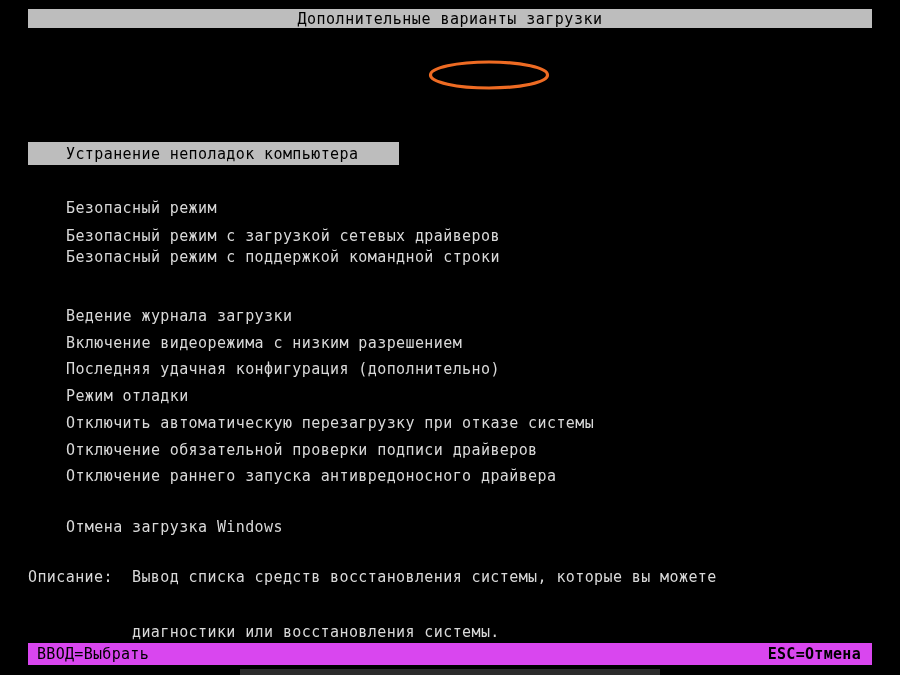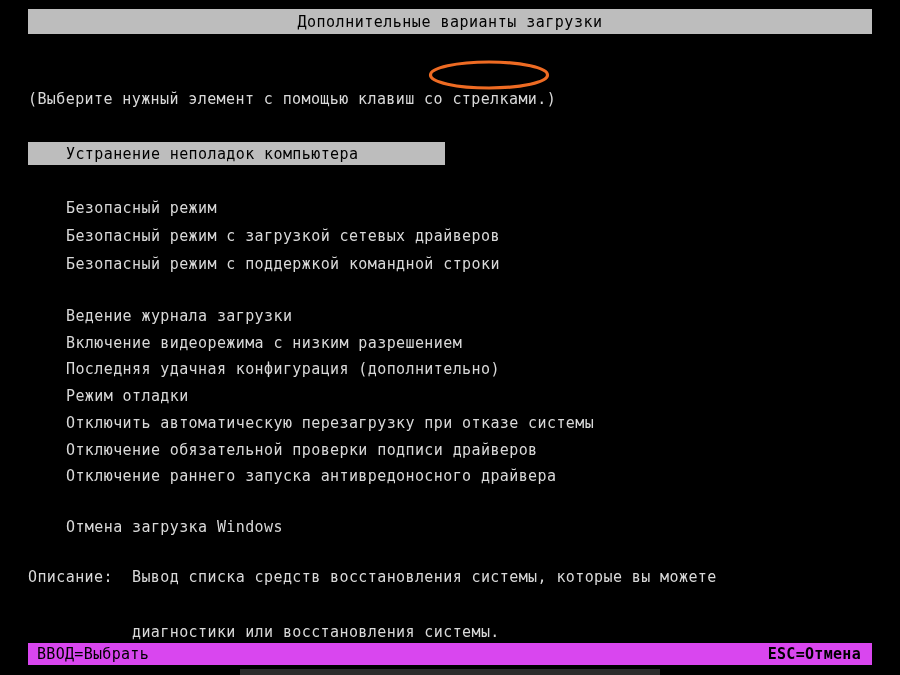--- a/index.html
+++ b/index.html
@@ -17,21 +17,21 @@
     color: #d8d8d8;
     -webkit-font-smoothing: none;
   }
 
   
   .title-bar {
     position: absolute;
     left: 28px;
     top: 9px;
     width: 844px;
-    height: 25px;
+    height: 19px;
     background: #bdbdbd;
     color: #000000;
     display: flex;
     align-items: center;
     justify-content: center;
     font-size: 15px;
     letter-spacing: 0.5px;
     font-weight: 400;
   }
 
@@ -49,21 +49,20 @@
 
   
   .selected-row {
     position: absolute;
     left: 28px;
     top: 142px;
     width: 371px;
     height: 23px;
     background: #bdbdbd;
     overflow: hidden;
-    padding-left: 46px;
   }
   .selected-row .sel-label {
     position: absolute;
     left: 38px;
     top: 3px;
     color: #000000;
     font-size: 15px;
     letter-spacing: 0.4px;
     white-space: pre;
   }
@@ -150,30 +149,29 @@
 </style>
 </head>
 <body>
 
 <div id="screen">
 
   <div class="title-bar">
     <span>Дополнительные варианты загрузки</span>
   </div>
 
-  <div class="intro intro-2">(Выберите нужный элемент с помощью клавиш со стрелками.)</div>
 
   <div class="selected-row">
     <span class="sel-label">Устранение неполадок компьютера</span>
   </div>
 
   <div id="options-container">
       <div class="option" style="top: 199px;">Безопасный режим</div>
       <div class="option" style="top: 227px;">Безопасный режим с загрузкой сетевых драйверов</div>
-      <div class="option" style="top: 255px;">Безопасный режим с поддержкой командной строки</div>
+      <div class="option" style="top: 248px;">Безопасный режим с поддержкой командной строки</div>
       <div class="option" style="top: 307px;">Ведение журнала загрузки</div>
       <div class="option" style="top: 334px; text-align: center;">Включение видеорежима с низким разрешением</div>
       <div class="option" style="top: 360px;">Последняя удачная конфигурация (дополнительно)</div>
       <div class="option" style="top: 387px;">Режим отладки</div>
       <div class="option" style="top: 414px;">Отключить автоматическую перезагрузку при отказе системы</div>
       <div class="option" style="top: 441px;">Отключение обязательной проверки подписи драйверов</div>
       <div class="option" style="top: 467px;">Отключение раннего запуска антивредоносного драйвера</div>
       <div class="option" style="top: 518px;">Отмена загрузка Windows</div>
     </div>
 

